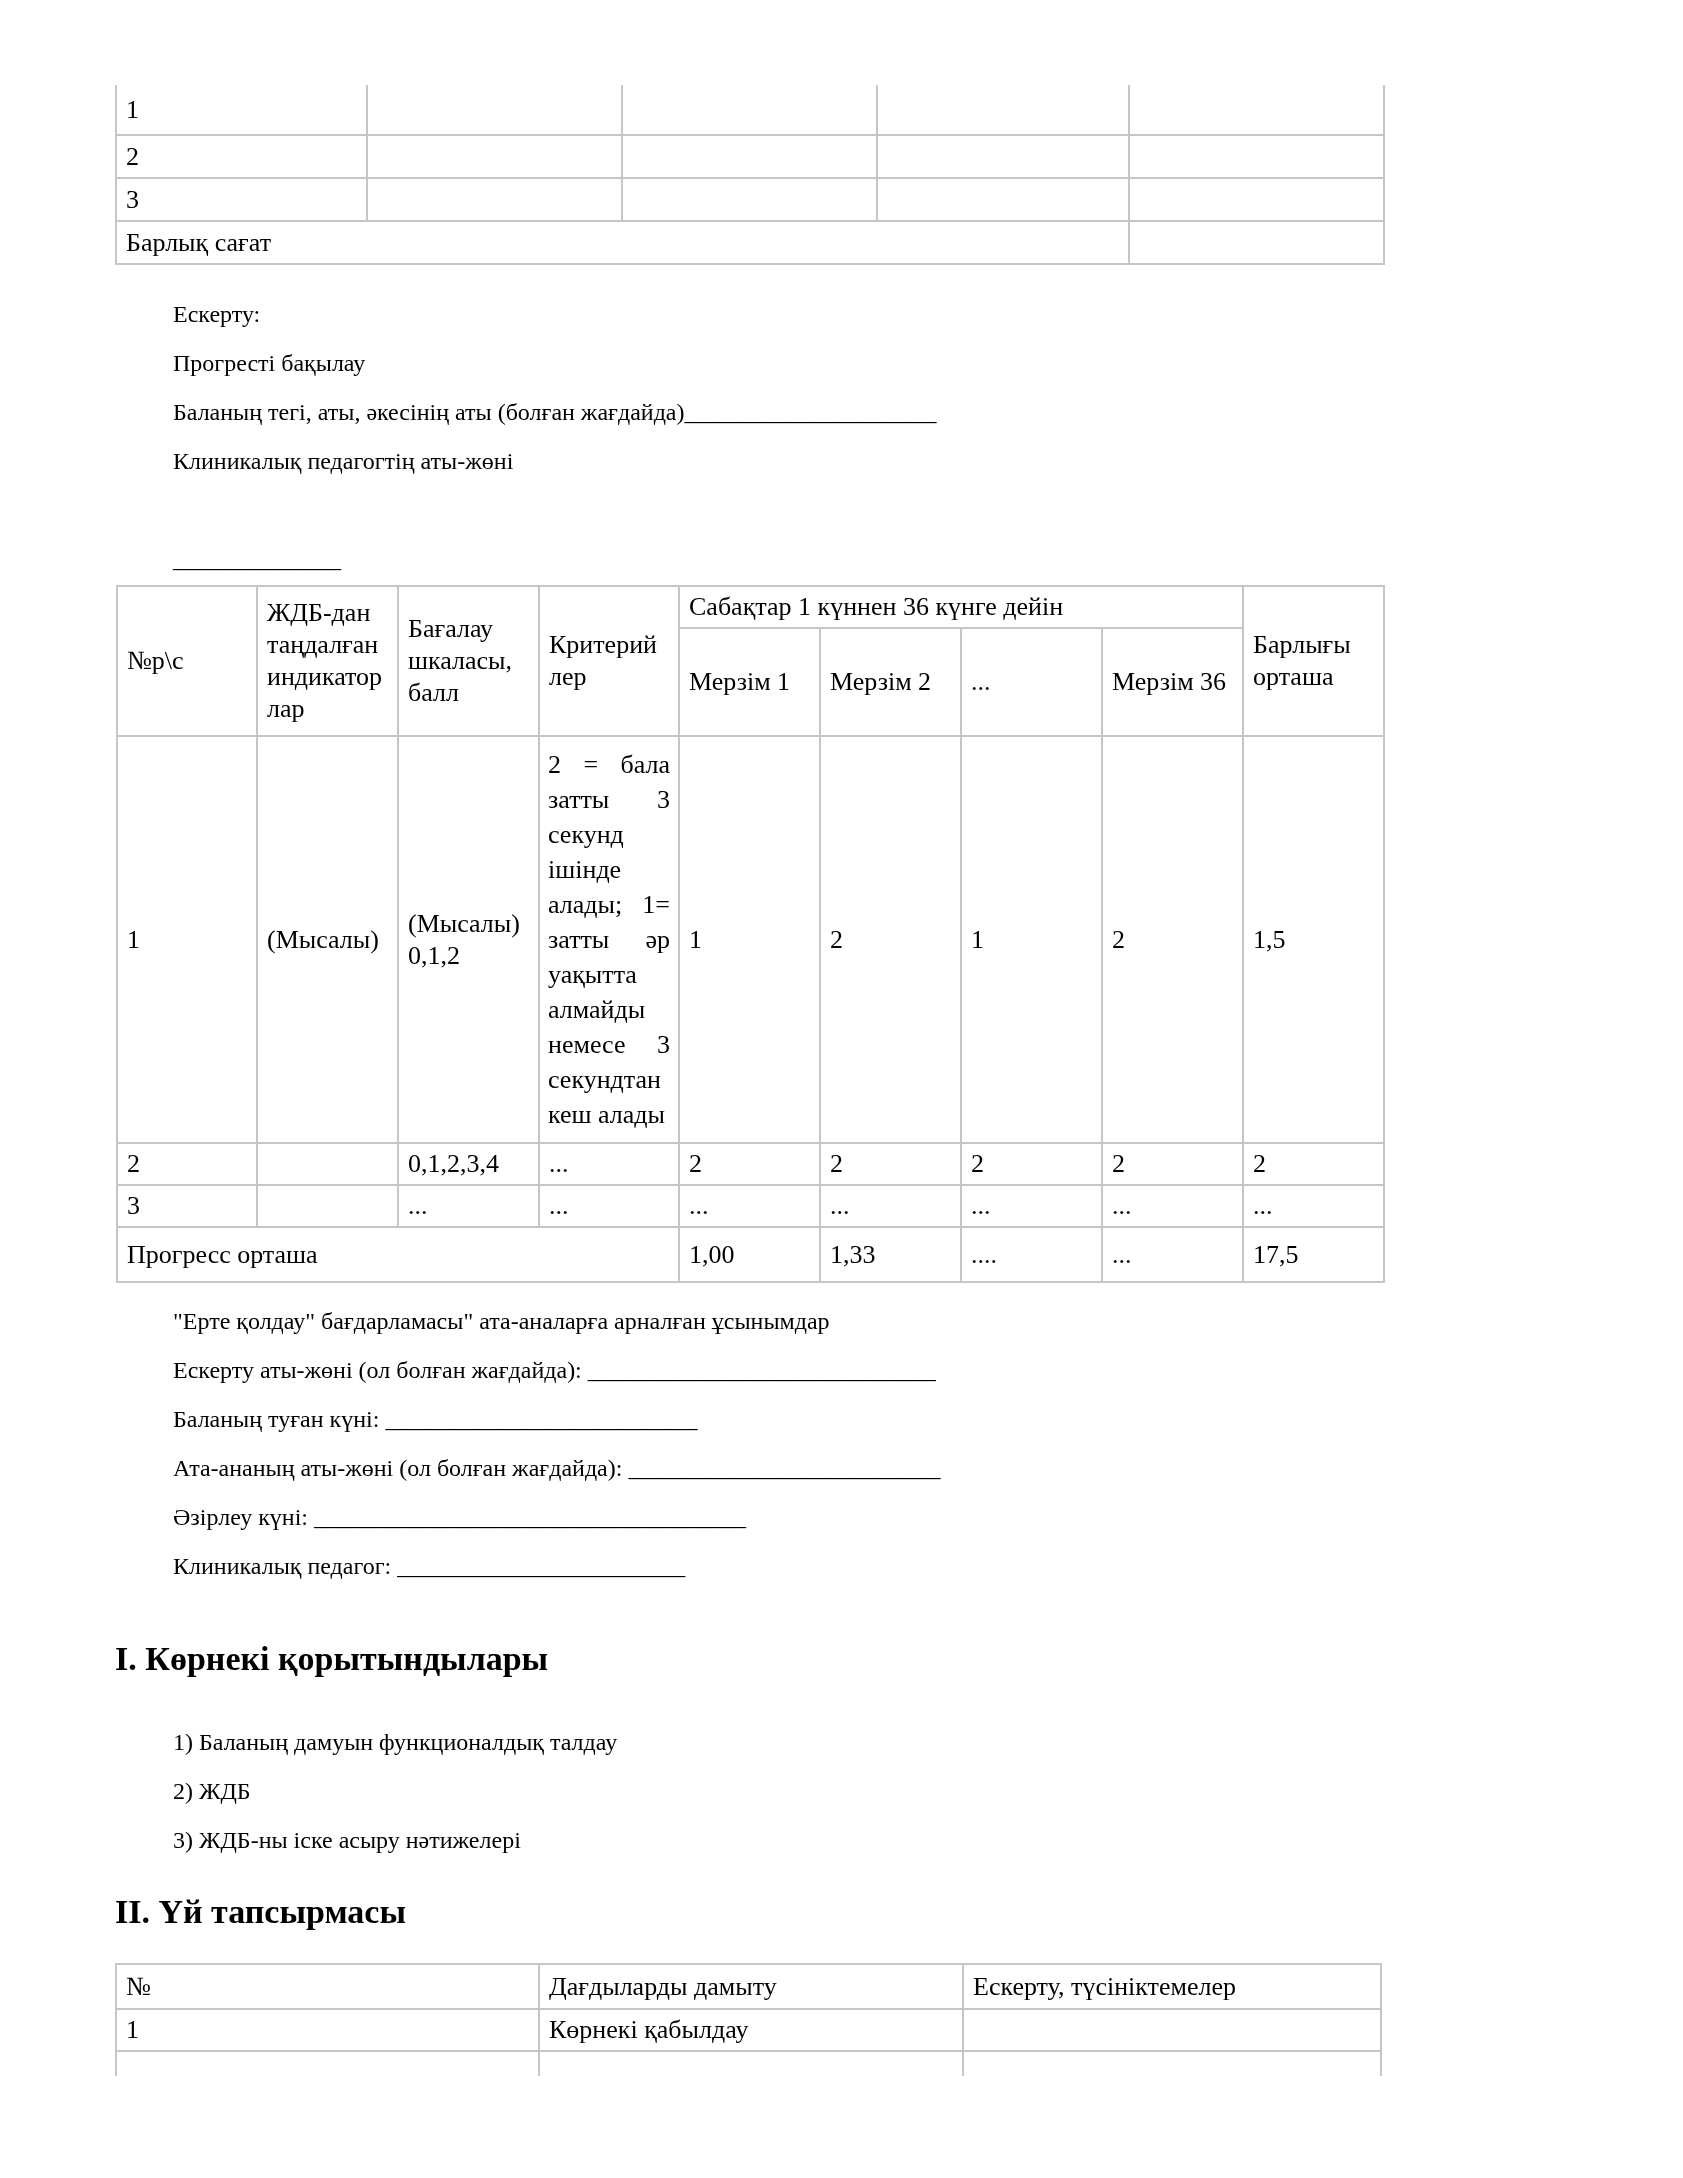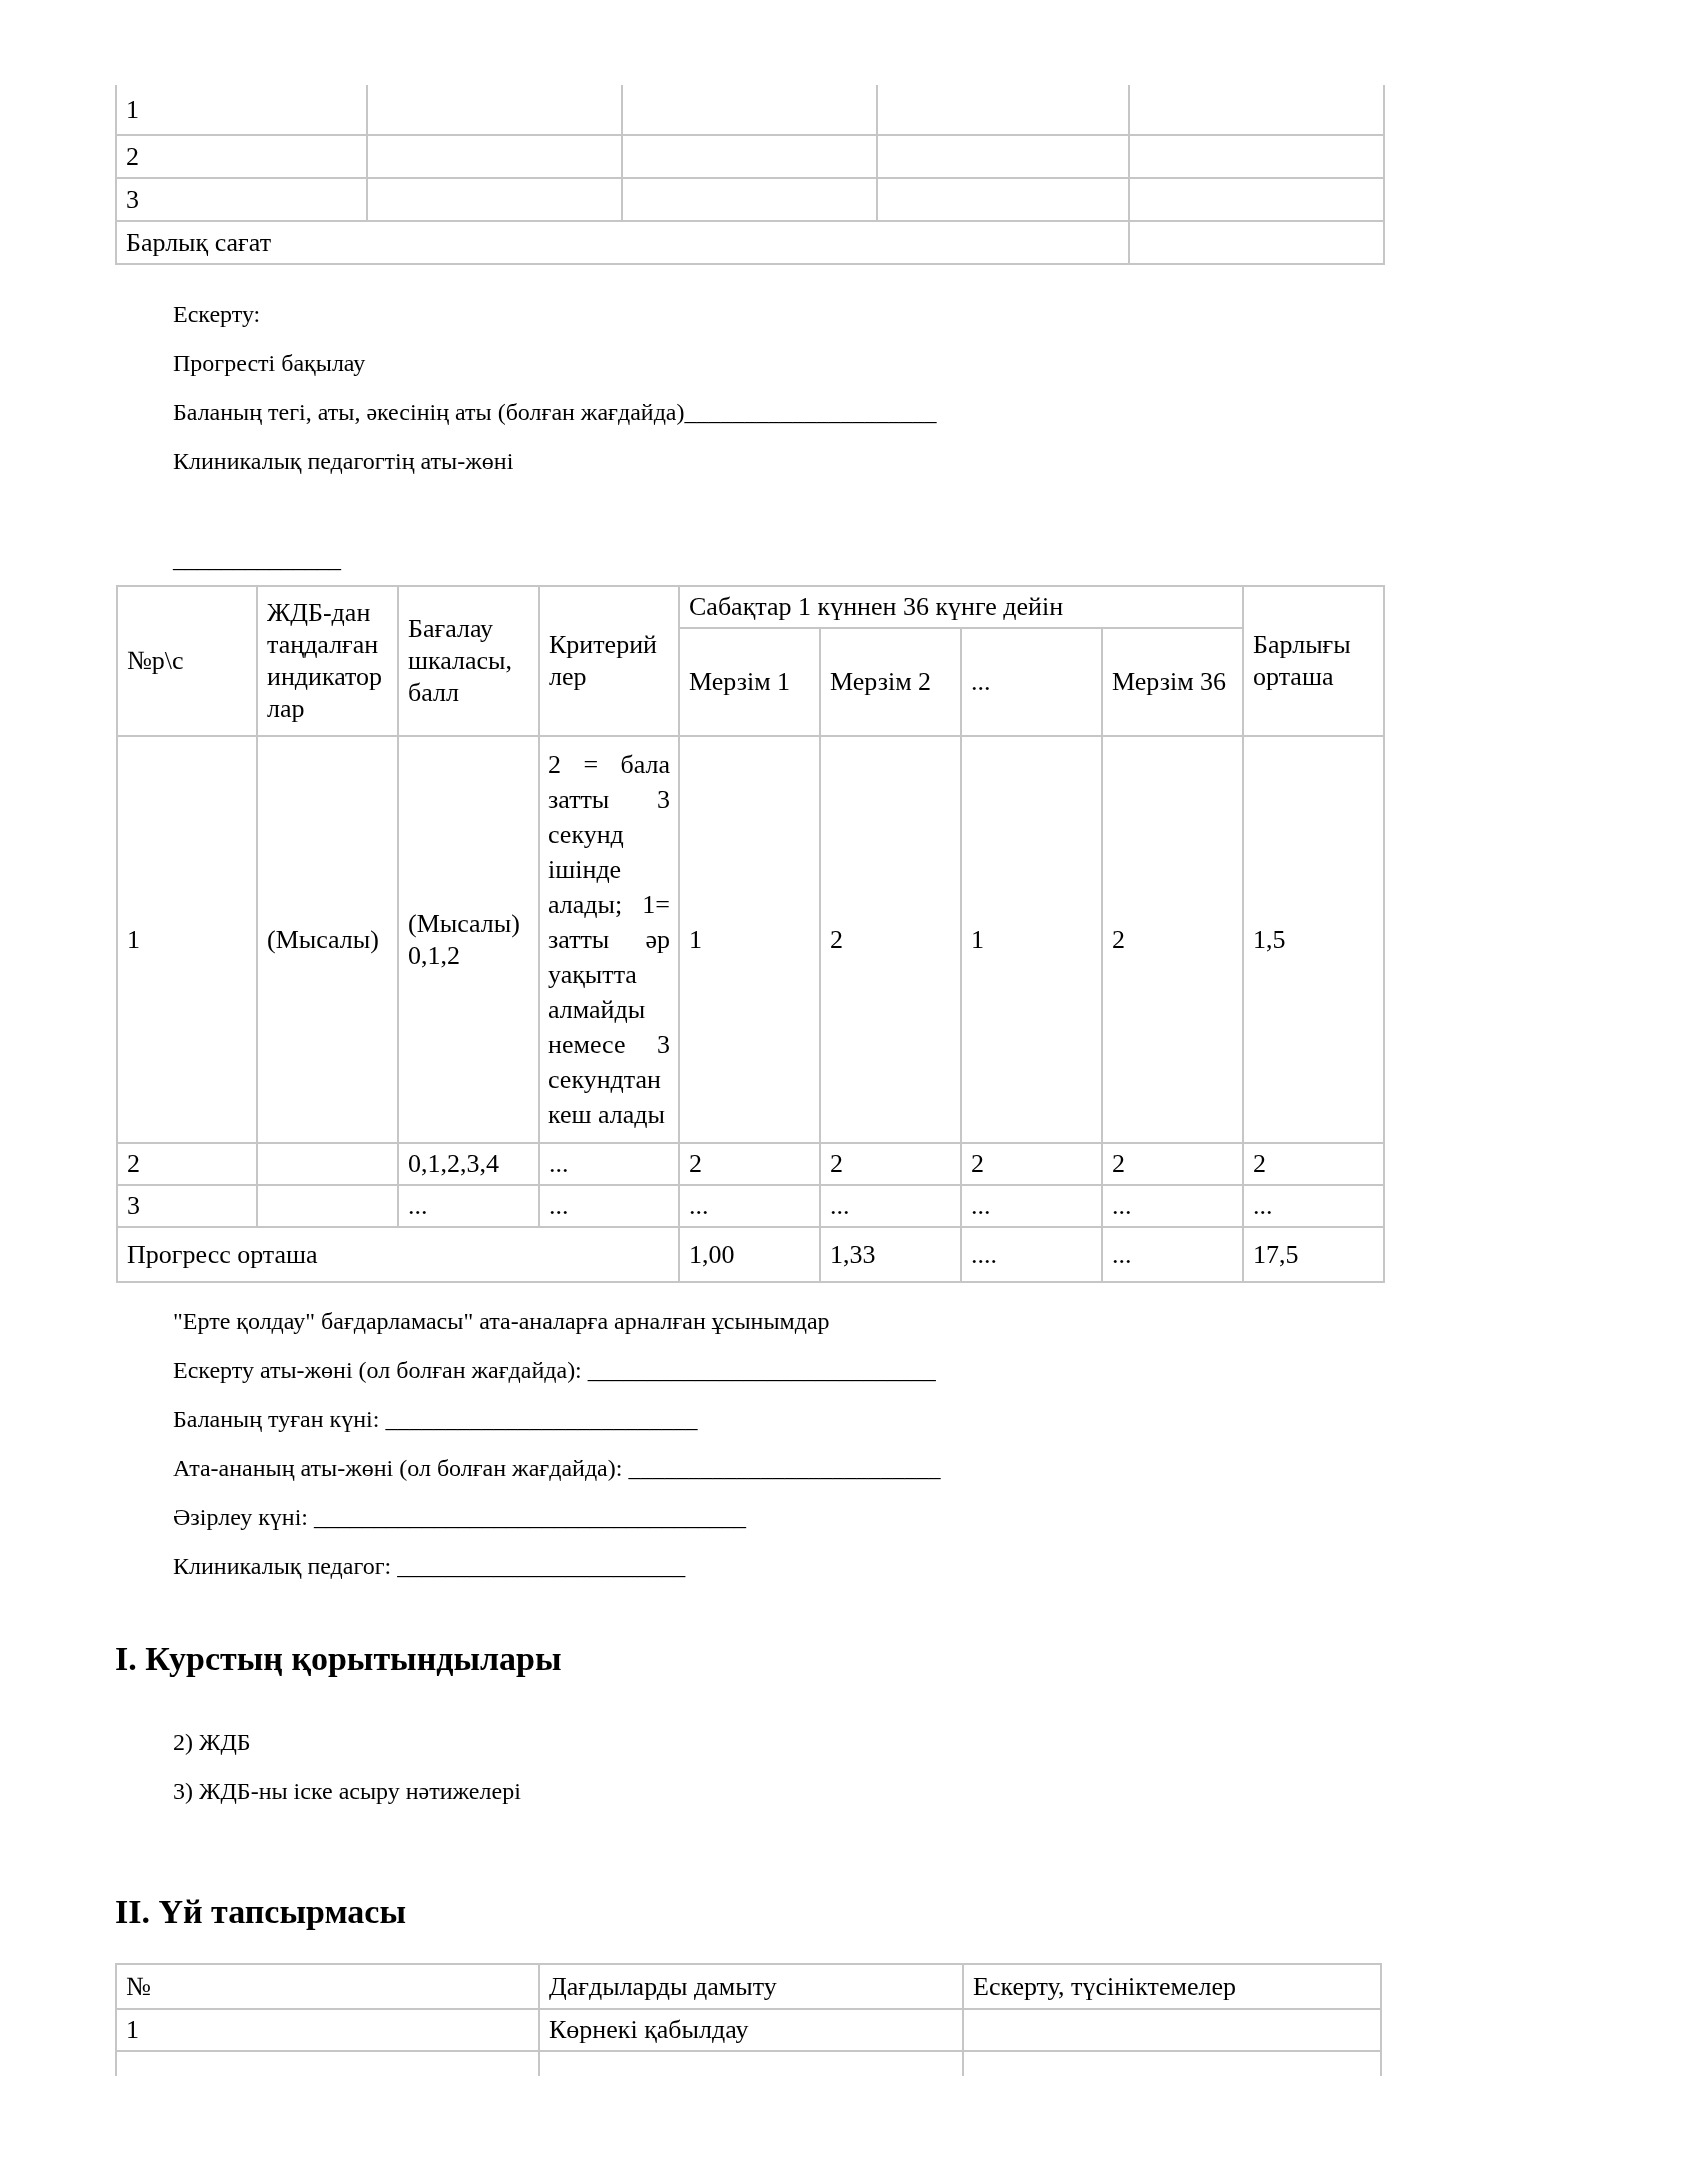--- a/index.html
+++ b/index.html
@@ -144,22 +144,23 @@
 
 <div class="abs" style="left:173px;top:1297px;">
   <div class="txtline">"Ерте қолдау" бағдарламасы" ата-аналарға арналған ұсынымдар</div>
   <div class="txtline"><span>Ескерту аты-жөні (ол болған жағдайда): </span><span class="blank">_____________________________</span></div>
   <div class="txtline"><span>Баланың туған күні: </span><span class="blank">__________________________</span></div>
   <div class="txtline"><span>Ата-ананың аты-жөні (ол болған жағдайда): </span><span class="blank">__________________________</span></div>
   <div class="txtline"><span>Әзірлеу күні: </span><span class="blank">____________________________________</span></div>
   <div class="txtline"><span>Клиникалық педагог: </span><span class="blank">________________________</span></div>
 </div>
 
-<div class="abs heading" style="left:115px;top:1634px;">I. Курстың қорытындылары</div>
+<div class="abs heading" style="left:115px;top:1634px;">I. Көрнекі қорытындылары</div>
 <div class="abs" style="left:173px;top:1718px;">
+  <div class="txtline">1) Баланың дамуын функционалдық талдау</div>
   <div class="txtline">2) ЖДБ</div>
   <div class="txtline">3) ЖДБ-ны іске асыру нәтижелері</div>
 </div>
 
 <div class="abs heading" style="left:115px;top:1887px;">II. Үй тапсырмасы</div>
 
 <table class="abs hw-table" style="left:115px;top:1963px;width:1264px;">
   <colgroup>
       <col style="width:423px">
       <col style="width:424px">

